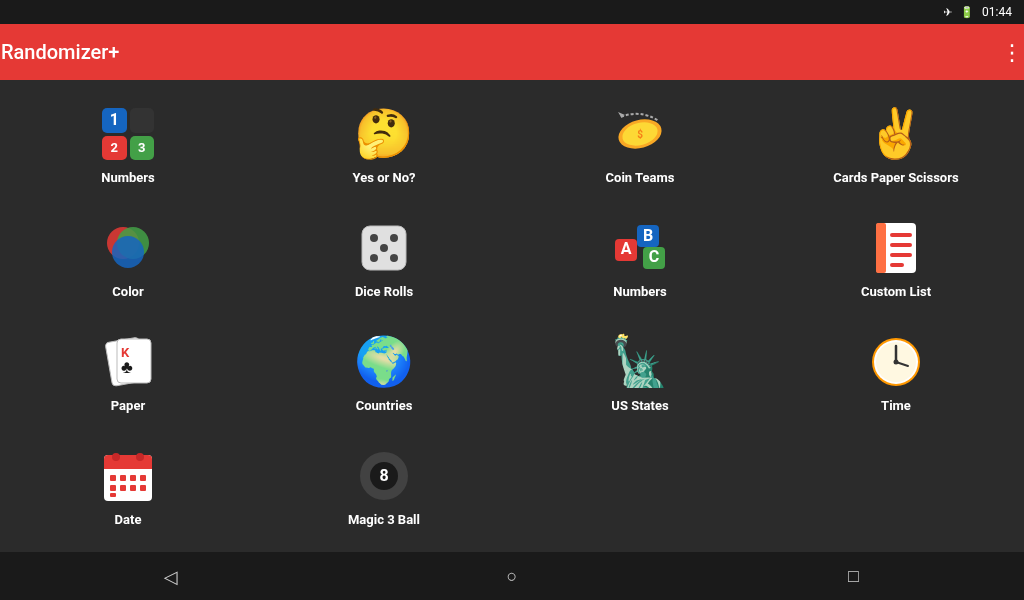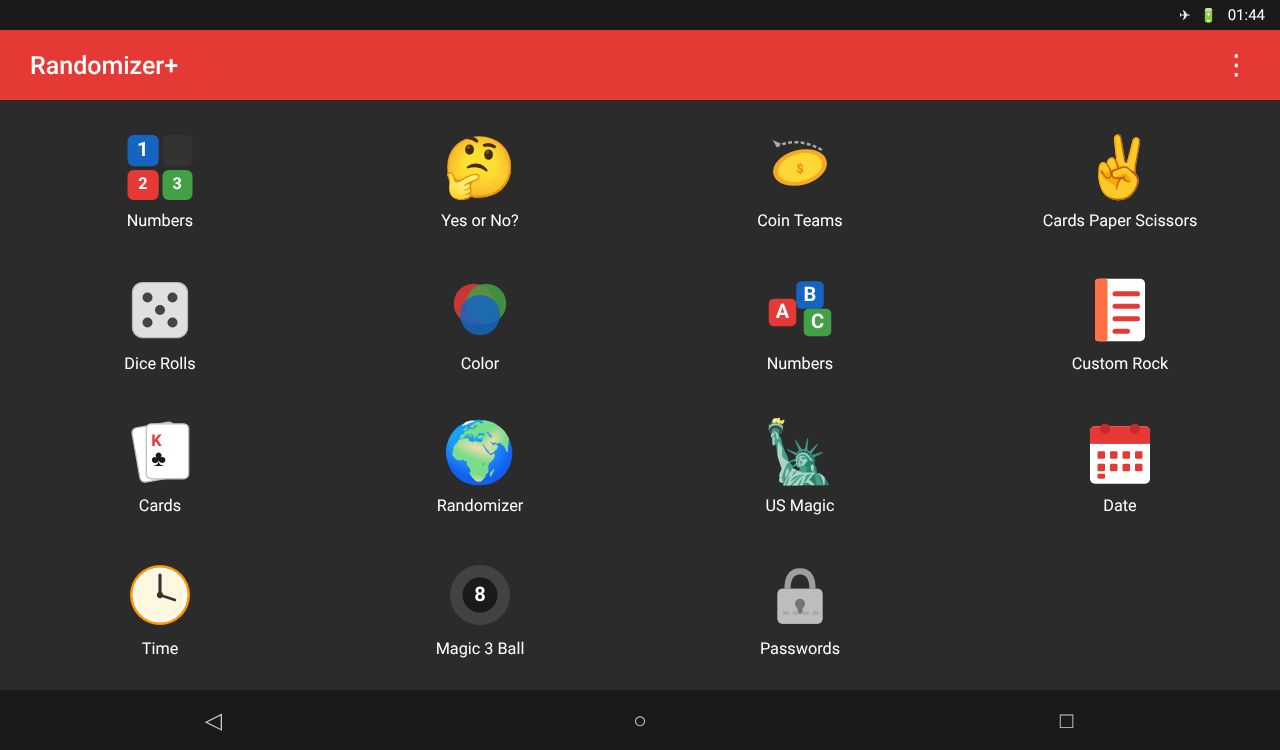--- a/index.html
+++ b/index.html
@@ -23,21 +23,21 @@
       font-size: 12px;
       color: #fff;
     }
     .status-icon { font-size: 11px; }
     
     #app-bar {
       height: 56px;
       background: #e53935;
       display: flex;
       align-items: center;
-      padding: 0 24px;
+      padding: 0 1px;
       justify-content: space-between;
     }
     #app-title {
       font-size: 20px;
       font-weight: 500;
       color: #fff;
     }
     #menu-icon {
       color: #fff;
       font-size: 22px;
@@ -64,21 +64,21 @@
       width: 60px;
       height: 60px;
       display: flex;
       align-items: center;
       justify-content: center;
       font-size: 44px;
       line-height: 1;
     }
     .item-label {
       font-size: 13px;
-      font-weight: 400;
+      font-weight: 700;
       color: #fff;
       text-align: center;
       line-height: 1.2;
     }
     
     #nav-bar {
       height: 48px;
       background: #1a1a1a;
       display: flex;
       align-items: center;
@@ -134,50 +134,50 @@
         <path d="M 8 10 Q 27 2 46 14" stroke="#aaa" stroke-width="2" fill="none" stroke-dasharray="3,2"></path>
         <polygon points="8,10 5,5 12,8" fill="#aaa"></polygon>
       </svg>
     </div>
     <span class="item-label">Coin Teams</span>
   </div>
 
   <div class="grid-item">
     <div class="item-icon" style="font-size:48px;">✌️</div>
     <span class="item-label">Cards Paper Scissors</span>
+  </div>
+
+  <div class="grid-item">
+    <div class="item-icon">
+      <svg width="54" height="54" viewBox="0 0 54 54">
+        <circle cx="22" cy="22" r="16" fill="#e53935" opacity="0.85"></circle>
+        <circle cx="32" cy="22" r="16" fill="#43a047" opacity="0.85"></circle>
+        <circle cx="27" cy="31" r="16" fill="#1565c0" opacity="0.85"></circle>
+      </svg>
+    </div>
+    <span class="item-label">Color</span>
   </div>
 
   <div class="grid-item">
     <div class="item-icon">
       <svg width="52" height="52" viewBox="0 0 52 52">
         <rect x="4" y="4" width="44" height="44" rx="8" fill="#e0e0e0" stroke="#bbb" stroke-width="1"></rect>
         <circle cx="16" cy="16" r="4" fill="#444"></circle>
         <circle cx="36" cy="16" r="4" fill="#444"></circle>
         <circle cx="26" cy="26" r="4" fill="#444"></circle>
         <circle cx="16" cy="36" r="4" fill="#444"></circle>
         <circle cx="36" cy="36" r="4" fill="#444"></circle>
       </svg>
     </div>
     <span class="item-label">Dice Rolls</span>
   </div>
 
   <div class="grid-item">
     <div class="item-icon">
       <svg width="54" height="54" viewBox="0 0 54 54">
-        <circle cx="22" cy="22" r="16" fill="#e53935" opacity="0.85"></circle>
-        <circle cx="32" cy="22" r="16" fill="#43a047" opacity="0.85"></circle>
-        <circle cx="27" cy="31" r="16" fill="#1565c0" opacity="0.85"></circle>
-      </svg>
-    </div>
-    <span class="item-label">Color</span>
-  </div>
-
-  <div class="grid-item">
-    <div class="item-icon">
-      <svg width="54" height="54" viewBox="0 0 54 54">
         <rect x="2" y="18" width="22" height="22" rx="4" fill="#e53935"></rect>
         <text x="13" y="33" text-anchor="middle" font-size="16" fill="#fff" font-weight="bold">A</text>
         <rect x="24" y="4" width="22" height="22" rx="4" fill="#1565c0"></rect>
         <text x="35" y="20" text-anchor="middle" font-size="16" fill="#fff" font-weight="bold">B</text>
         <rect x="30" y="26" width="22" height="22" rx="4" fill="#43a047"></rect>
         <text x="41" y="41" text-anchor="middle" font-size="16" fill="#fff" font-weight="bold">C</text>
       </svg>
     </div>
     <span class="item-label">Numbers</span>
   </div>
@@ -187,43 +187,57 @@
     <div class="item-icon">
       <svg width="52" height="54" viewBox="0 0 52 54">
         <rect x="6" y="2" width="40" height="50" rx="4" fill="#fff"></rect>
         <rect x="6" y="2" width="10" height="50" rx="2" fill="#ff7043"></rect>
         <rect x="20" y="12" width="22" height="4" rx="2" fill="#e53935"></rect>
         <rect x="20" y="22" width="22" height="4" rx="2" fill="#e53935"></rect>
         <rect x="20" y="32" width="22" height="4" rx="2" fill="#e53935"></rect>
         <rect x="20" y="42" width="14" height="4" rx="2" fill="#e53935"></rect>
       </svg>
     </div>
-    <span class="item-label">Custom Rock</span>
+    <span class="item-label">Custom List</span>
   </div>
 
   <div class="grid-item">
     <div class="item-icon">
       <svg width="54" height="54" viewBox="0 0 54 54">
         <rect x="4" y="8" width="34" height="44" rx="4" fill="#fff" stroke="#bbb" stroke-width="1" transform="rotate(-10 4 8)"></rect>
         <rect x="16" y="4" width="34" height="44" rx="4" fill="#fff" stroke="#bbb" stroke-width="1"></rect>
         <text x="20" y="22" font-size="13" fill="#e53935" font-weight="bold">K</text>
         <text x="20" y="38" font-size="18" fill="#1a1a1a">♣</text>
       </svg>
     </div>
-    <span class="item-label">Cards</span>
+    <span class="item-label">Paper</span>
   </div>
 
   <div class="grid-item">
     <div class="item-icon" style="font-size:48px;">🌍</div>
-    <span class="item-label">Randomizer</span>
+    <span class="item-label">Countries</span>
   </div>
 
   <div class="grid-item">
     <div class="item-icon" style="font-size:48px;">🗽</div>
-    <span class="item-label">US Magic</span>
+    <span class="item-label">US States</span>
+  </div>
+
+  <div class="grid-item">
+    <div class="item-icon">
+      <svg width="52" height="52" viewBox="0 0 52 52">
+        <circle cx="26" cy="26" r="24" fill="#ff9800"></circle>
+        <circle cx="26" cy="26" r="22" fill="#fff"></circle>
+        <circle cx="26" cy="26" r="20" fill="#fff8e1"></circle>
+        <line x1="26" y1="26" x2="26" y2="10" stroke="#333" stroke-width="2.5" stroke-linecap="round"></line>
+        <line x1="26" y1="26" x2="38" y2="30" stroke="#333" stroke-width="2" stroke-linecap="round"></line>
+        <circle cx="26" cy="26" r="2.5" fill="#333"></circle>
+      </svg>
+    </div>
+    <span class="item-label">Time</span>
   </div>
 
   <div class="grid-item">
     <div class="item-icon">
       <svg width="52" height="54" viewBox="0 0 52 54">
         <rect x="2" y="6" width="48" height="46" rx="4" fill="#fff"></rect>
         <rect x="2" y="6" width="48" height="14" rx="4" fill="#e53935"></rect>
         <rect x="2" y="14" width="48" height="6" fill="#e53935"></rect>
         <circle cx="14" cy="8" r="4" fill="#c62828"></circle>
         <circle cx="38" cy="8" r="4" fill="#c62828"></circle>
@@ -237,58 +251,28 @@
         <rect x="38" y="36" width="6" height="6" rx="1" fill="#e53935"></rect>
         <rect x="8" y="44" width="6" height="4" rx="1" fill="#e53935"></rect>
       </svg>
     </div>
     <span class="item-label">Date</span>
   </div>
 
   <div class="grid-item">
     <div class="item-icon">
       <svg width="52" height="52" viewBox="0 0 52 52">
-        <circle cx="26" cy="26" r="24" fill="#ff9800"></circle>
-        <circle cx="26" cy="26" r="22" fill="#fff"></circle>
-        <circle cx="26" cy="26" r="20" fill="#fff8e1"></circle>
-        <line x1="26" y1="26" x2="26" y2="10" stroke="#333" stroke-width="2.5" stroke-linecap="round"></line>
-        <line x1="26" y1="26" x2="38" y2="30" stroke="#333" stroke-width="2" stroke-linecap="round"></line>
-        <circle cx="26" cy="26" r="2.5" fill="#333"></circle>
-      </svg>
-    </div>
-    <span class="item-label">Time</span>
-  </div>
-
-  <div class="grid-item">
-    <div class="item-icon">
-      <svg width="52" height="52" viewBox="0 0 52 52">
         <circle cx="26" cy="26" r="24" fill="#424242"></circle>
         <circle cx="26" cy="26" r="14" fill="#1a1a1a"></circle>
         <text x="26" y="31" text-anchor="middle" font-size="16" fill="#fff" font-weight="bold">8</text>
       </svg>
     </div>
     <span class="item-label">Magic 3 Ball</span>
   </div>
 
-  <div class="grid-item">
-    <div class="item-icon">
-      <svg width="52" height="54" viewBox="0 0 52 54">
-        <rect x="8" y="22" width="36" height="28" rx="4" fill="#9e9e9e"></rect>
-        <rect x="8" y="22" width="36" height="28" rx="4" fill="#bdbdbd"></rect>
-        <path d="M 16 22 Q 16 8 26 8 Q 36 8 36 22" fill="none" stroke="#9e9e9e" stroke-width="5"></path>
-        <circle cx="26" cy="34" r="4" fill="#757575"></circle>
-        <rect x="24" y="34" width="4" height="8" rx="2" fill="#757575"></rect>
-        <rect x="12" y="40" width="5" height="3" rx="1" fill="#aaa"></rect>
-        <rect x="20" y="40" width="5" height="3" rx="1" fill="#aaa"></rect>
-        <rect x="28" y="40" width="5" height="3" rx="1" fill="#aaa"></rect>
-        <rect x="36" y="40" width="5" height="3" rx="1" fill="#aaa"></rect>
-      </svg>
-    </div>
-    <span class="item-label">Passwords</span>
-  </div>
 
 </div>
 
 <div id="nav-bar">
   <span class="nav-btn">◁</span>
   <span class="nav-btn">○</span>
   <span class="nav-btn">□</span>
 </div>
 
 </body></html>

